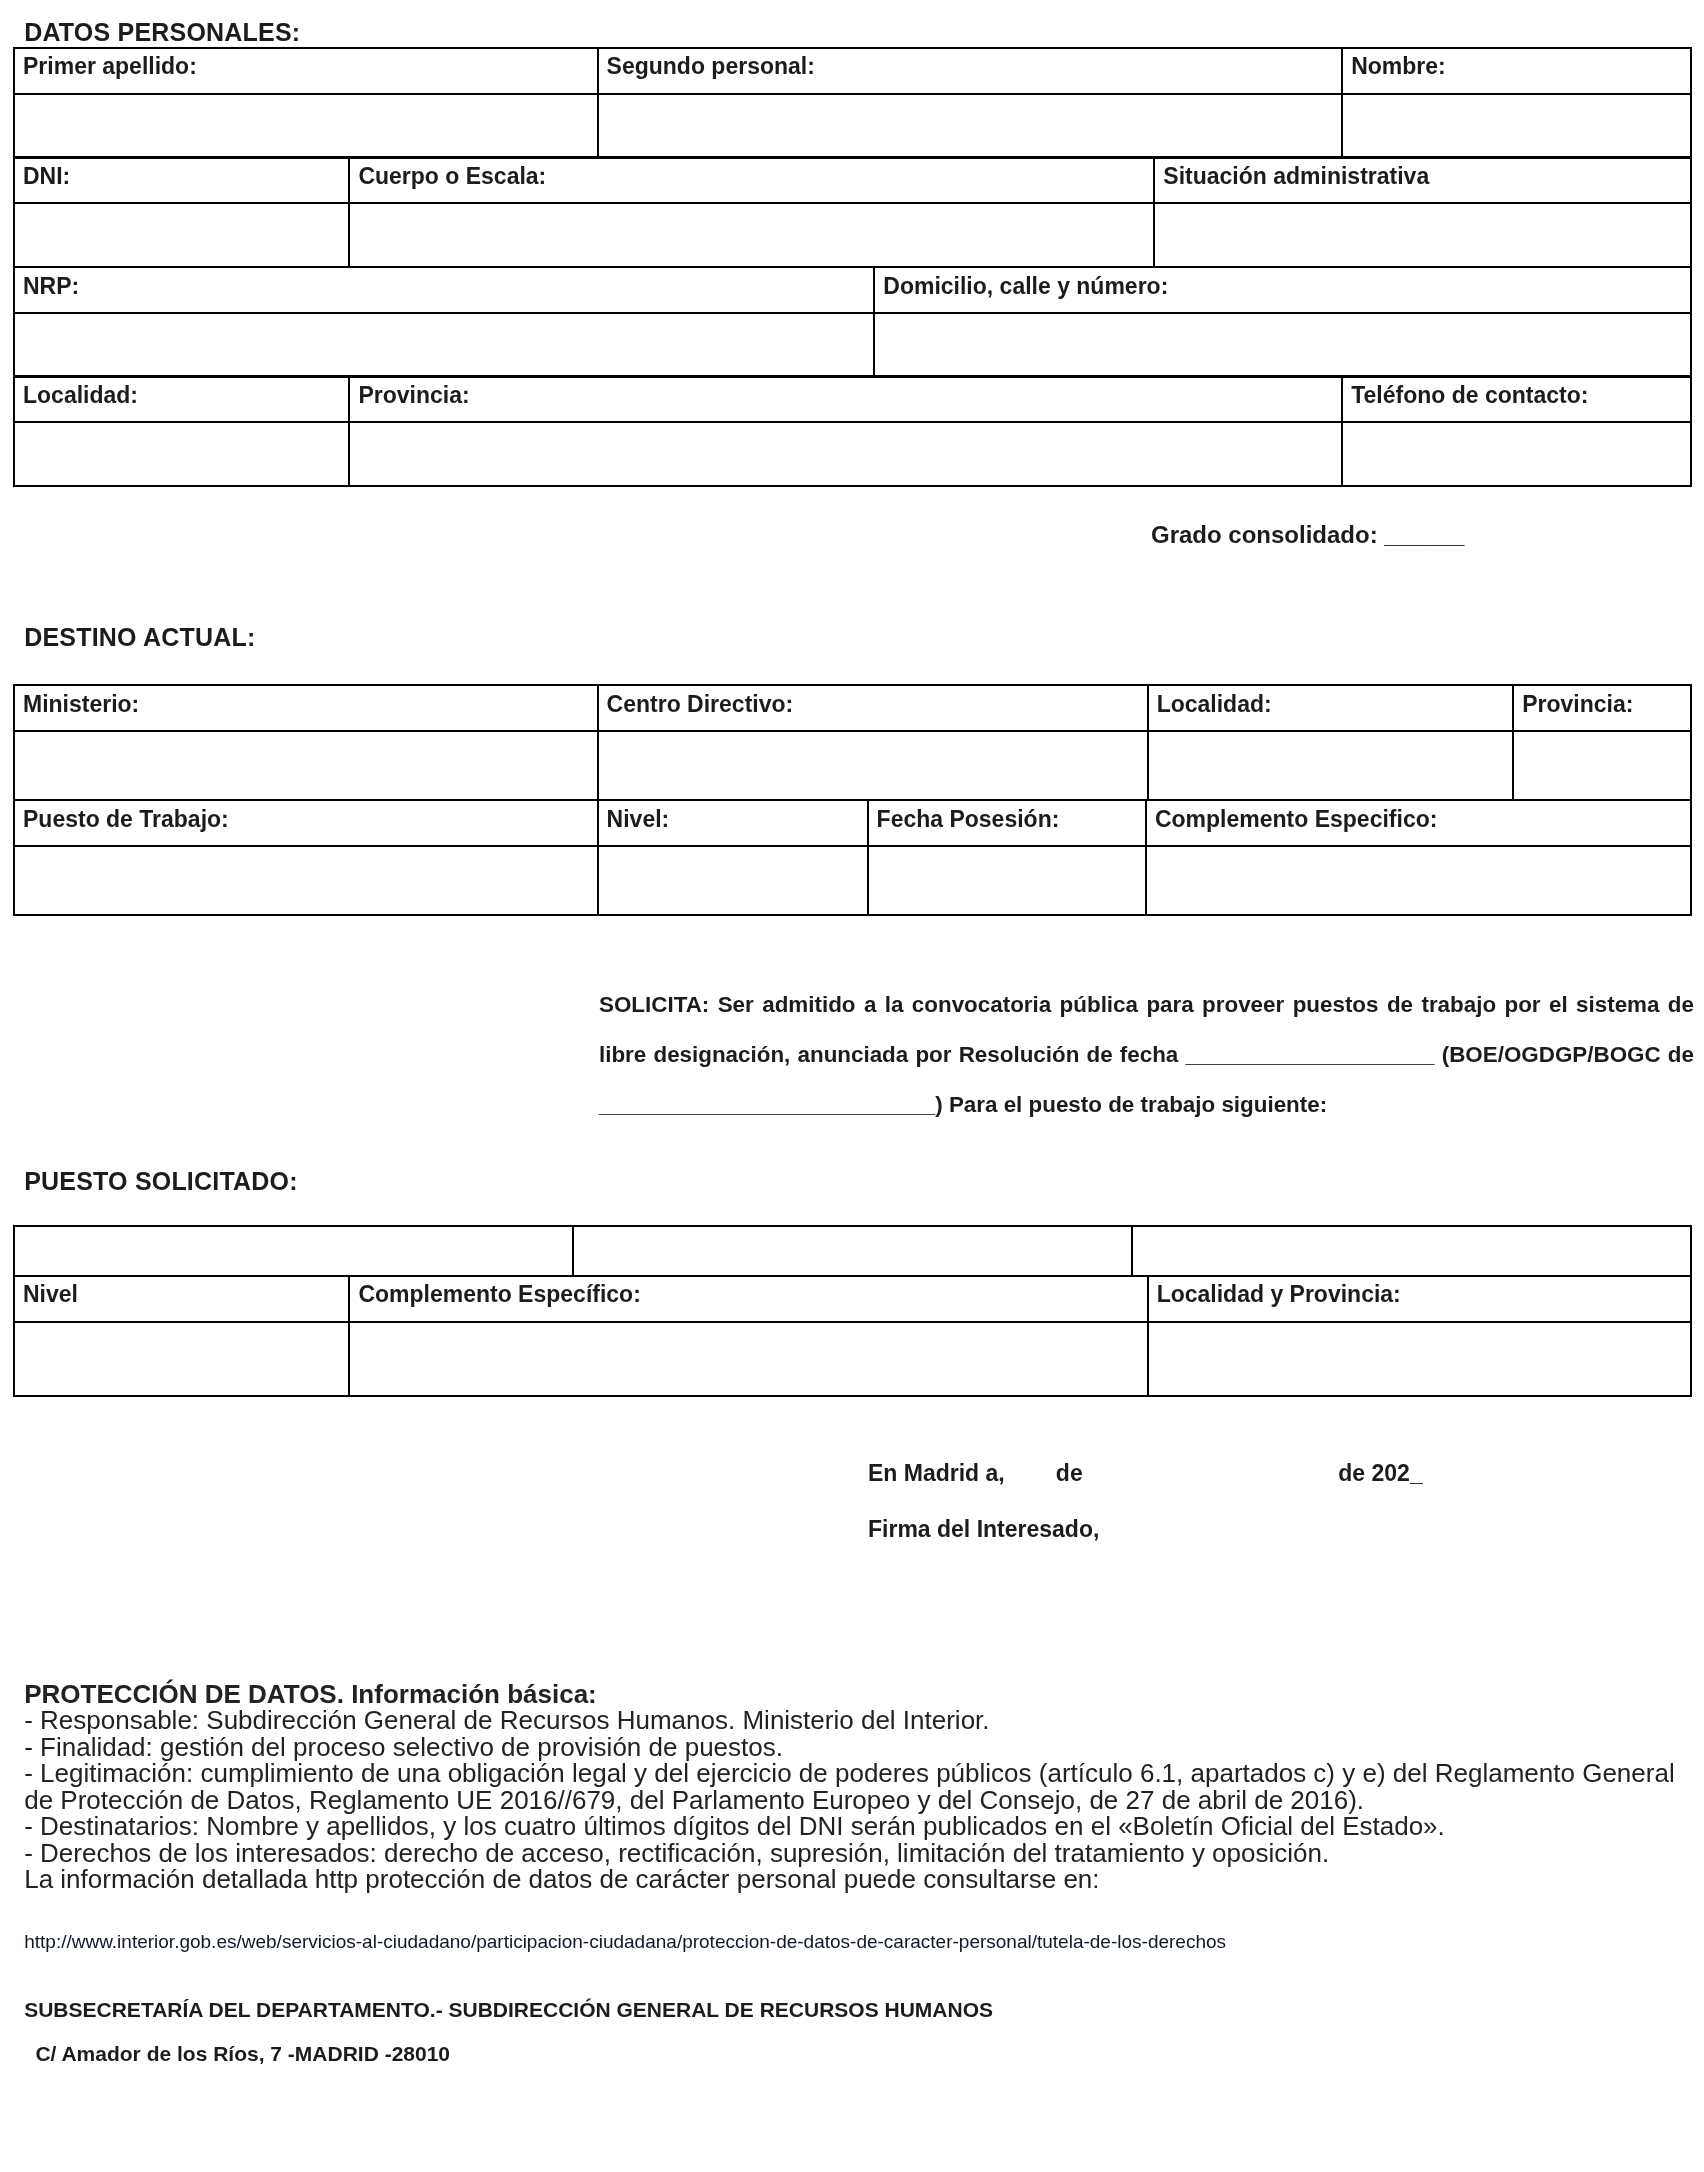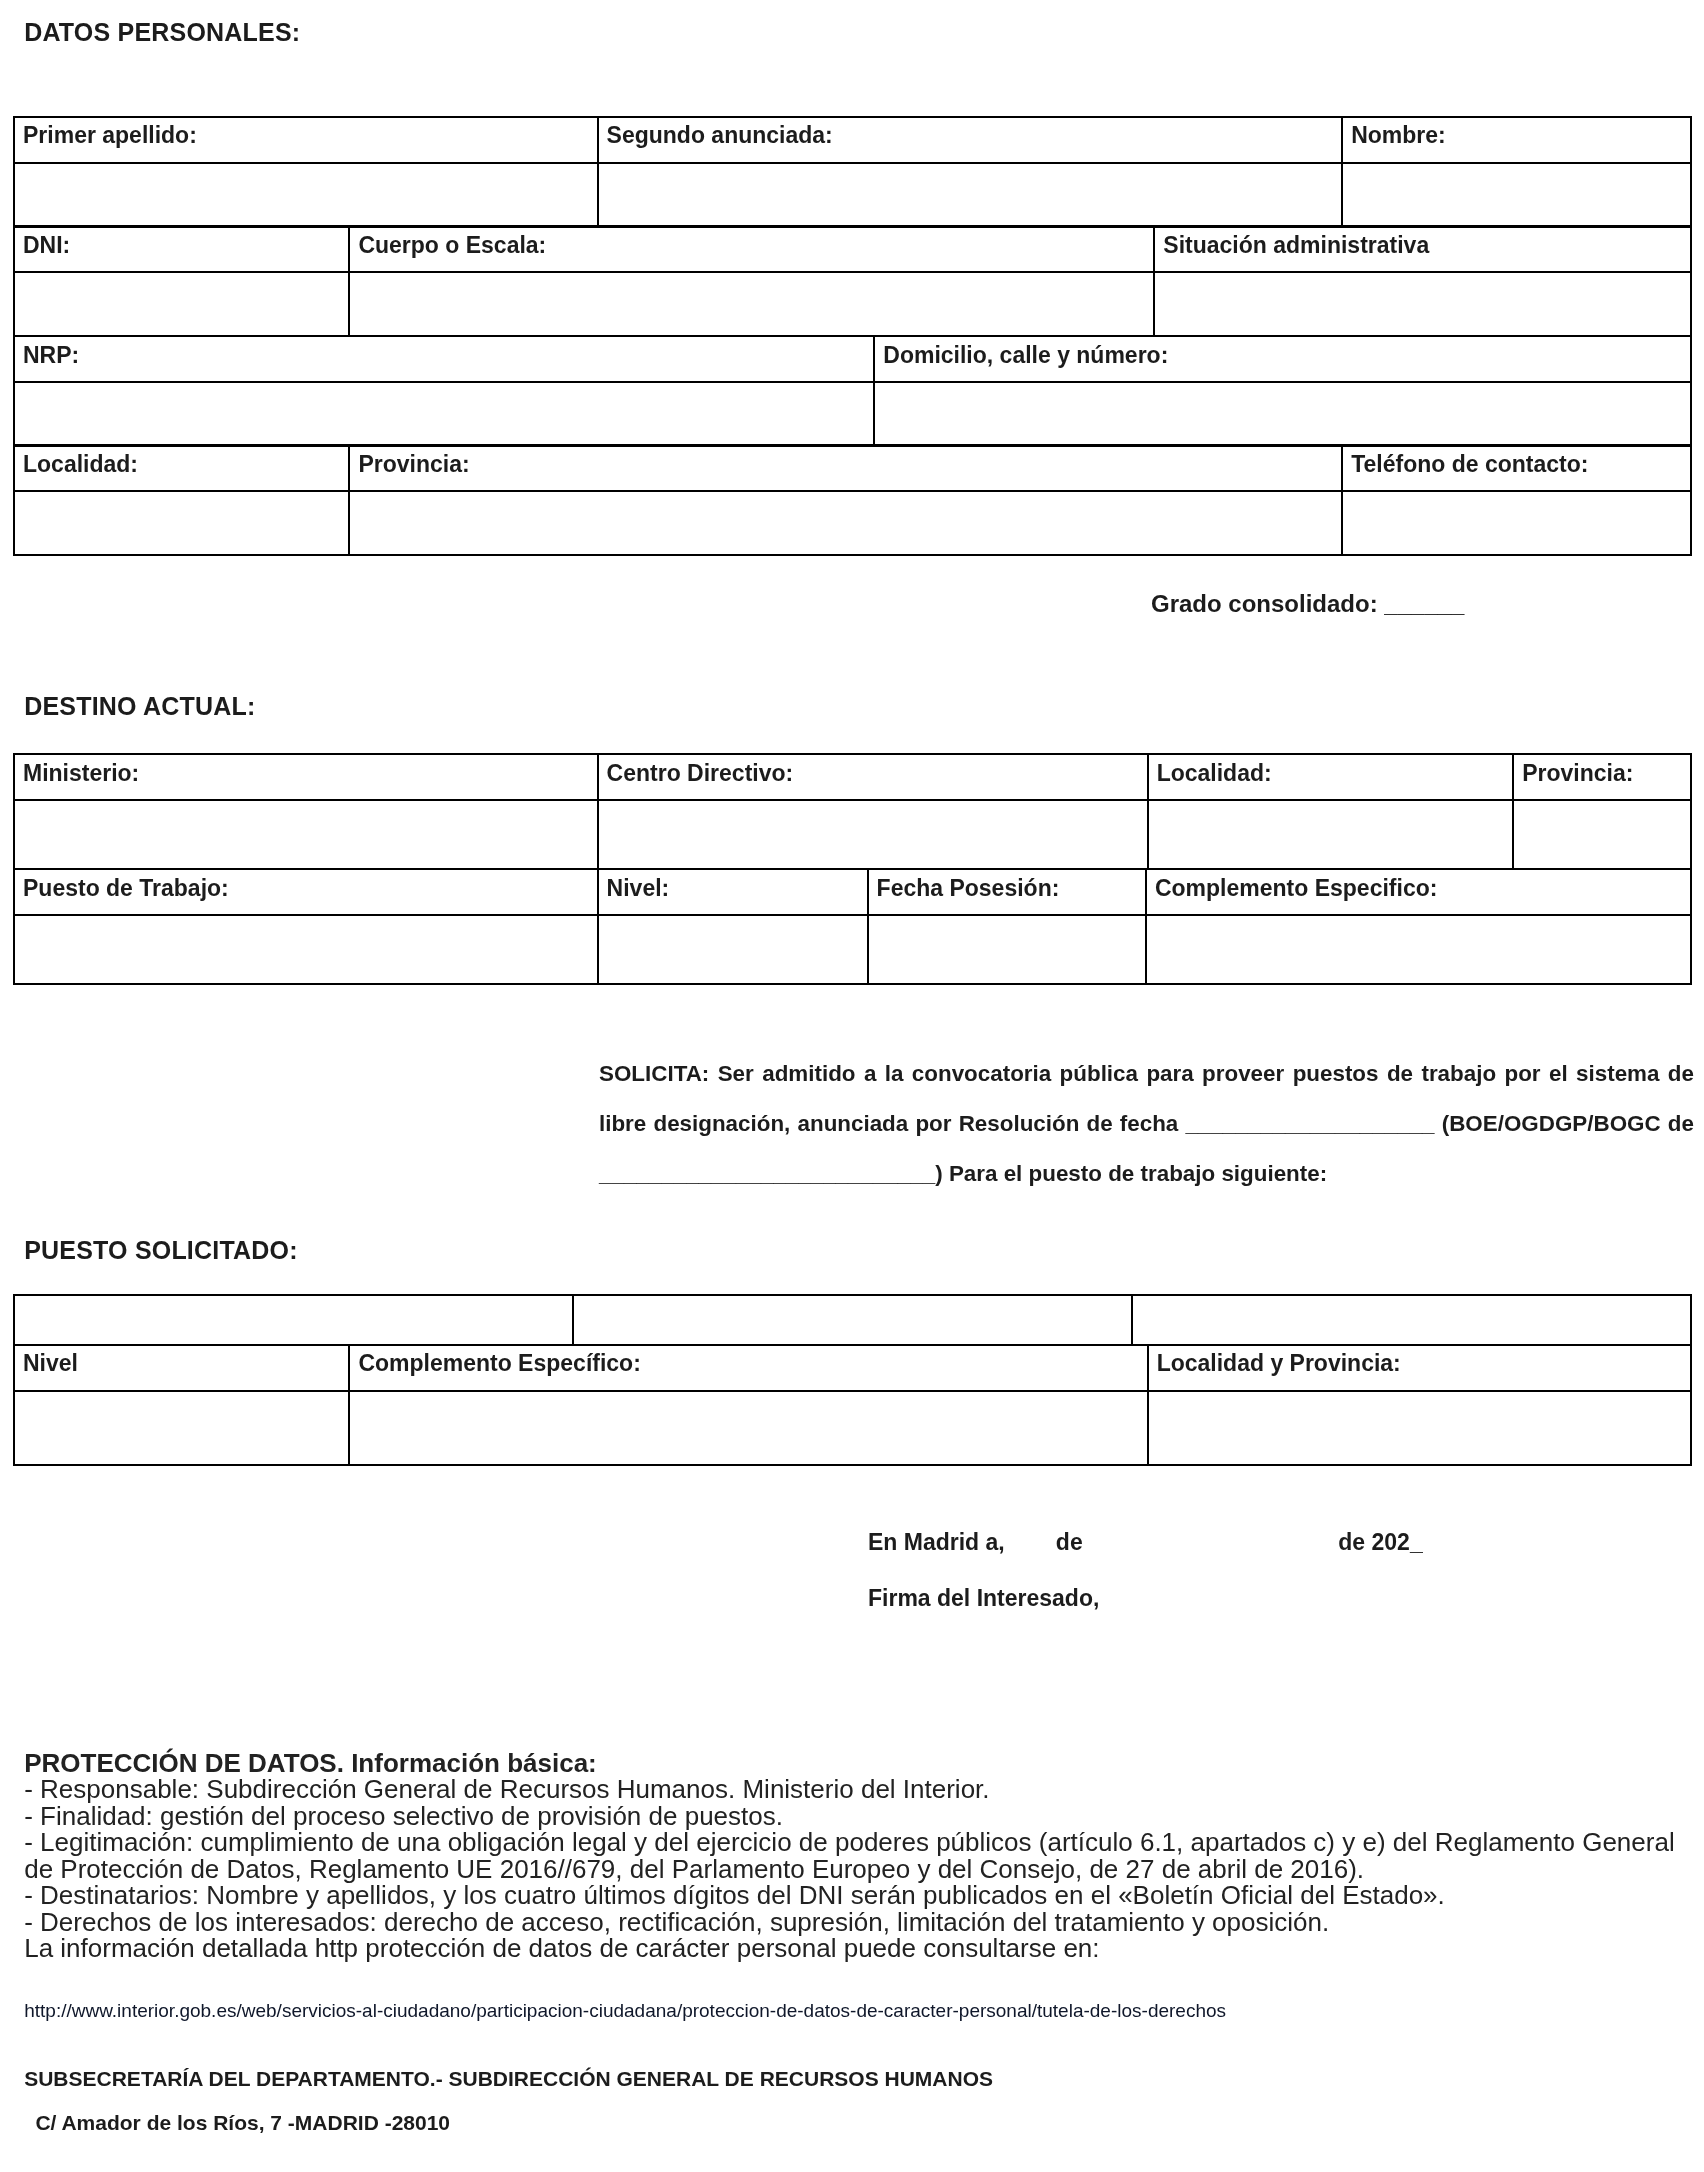--- a/index.html
+++ b/index.html
@@ -8,21 +8,21 @@
     width:1704px; height:2172px;
     color:#1c1c1c;
     font-family:"Liberation Sans", sans-serif;
     padding:17.6px 13px 0 13px;
     overflow:hidden;
   }
   .heading {
     font-size:25px; font-weight:bold; letter-spacing:0.2px;
     padding-left:11.2px;
   }
-  #h-personales { margin-bottom:69px; }
+  #h-personales { }
   #h-destino   { margin-top:74px; margin-bottom:32px; }
   #h-puesto    { margin-top:37px; margin-bottom:29px; }
 
   table.band {
     width:1679px; border-collapse:collapse; table-layout:fixed;
   }
   table.band + table.band { margin-top:-2.4px;padding-left:10px; }
   td {
     border:2.4px solid #000;
     font-size:23px; font-weight:bold;
@@ -88,21 +88,21 @@
 </style>
 </head>
 <body>
 
 <div class="heading" id="h-personales">DATOS PERSONALES:</div>
 
 <table class="band">
   <tbody>
       <tr class="label-row">
     <td class="c1a">Primer apellido:</td>
-    <td class="c1b">Segundo anunciada:</td>
+    <td class="c1b">Segundo personal:</td>
     <td class="c1c">Nombre:</td>
   </tr>
   <tr class="empty-row">
     <td></td>
     <td></td>
     <td></td>
   </tr>
 </tbody>
   </table>
 

